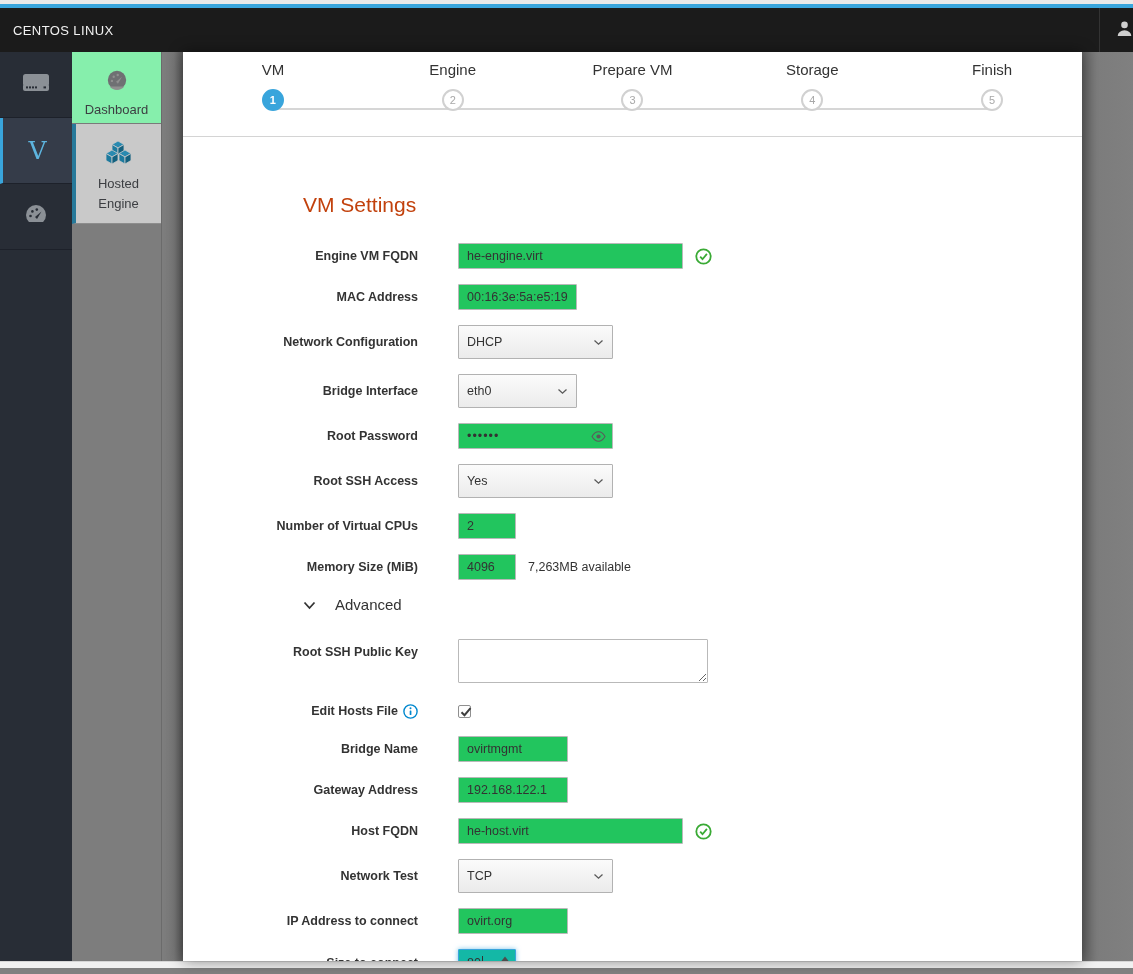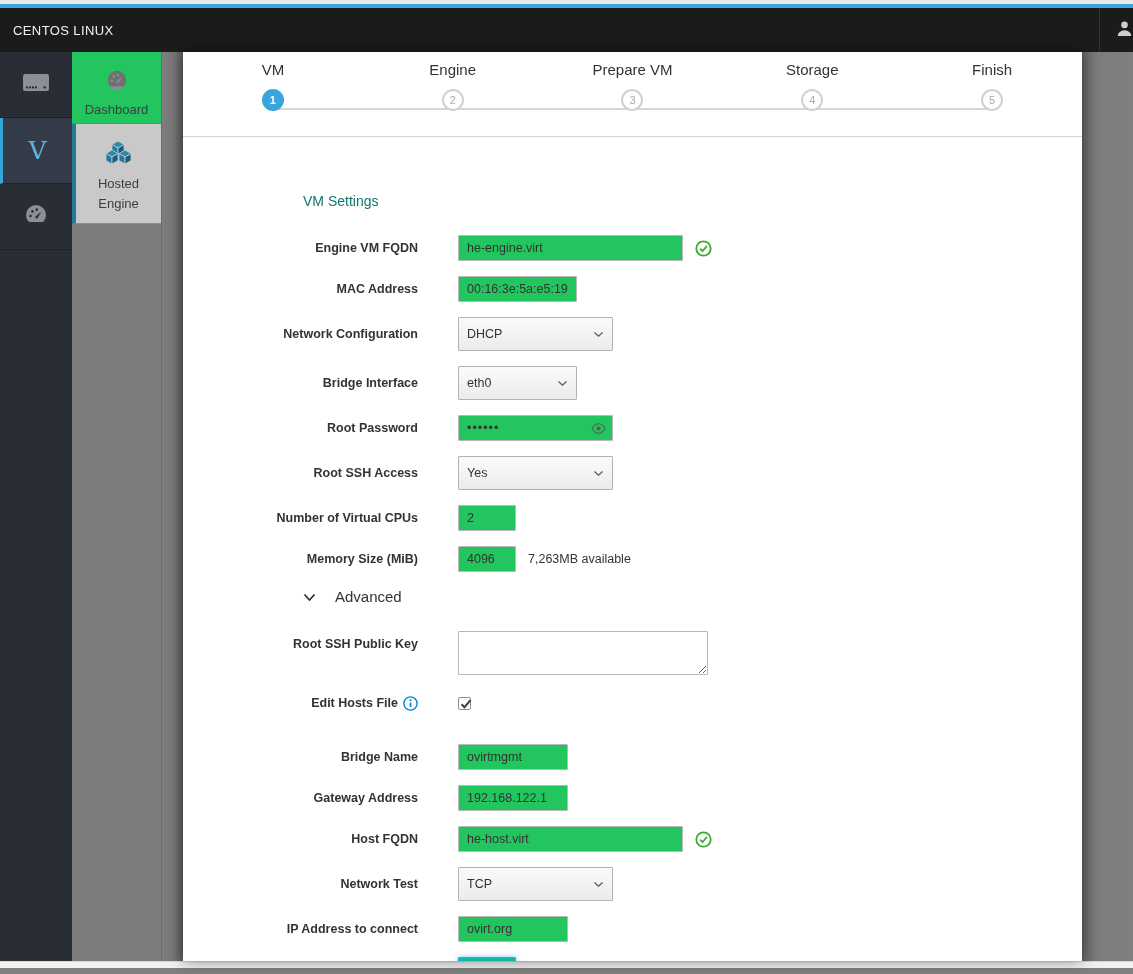--- a/index.html
+++ b/index.html
@@ -27,21 +27,21 @@
   .nav1-item.active { background:#353c49; border-left:3px solid #39a5dc; }
   .v-letter { font-family:"DejaVu Serif","Liberation Serif",serif; font-size:25px; color:#5db4de; }
   .nav1-fill { flex:1; }
 
   
   .nav2 { width:111px; background:#7d7d7d; position:relative; }
   .nav2-items { width:90px; height:100%; border-right:1px solid #6b6b6b; }
   .nav2-gutter { position:absolute; top:0; right:0; width:20px; height:100%;
     background:linear-gradient(to right,#7d7d7d 0%,#777 55%,#5e5e5e 100%); }
   .nav2-item { text-align:center; cursor:pointer; }
-  .nav2-item.dash { height:72px; background:#22c55e; border-bottom:1px solid #7a7a7a; padding-top:17px; }
+  .nav2-item.dash { height:72px; background:#86efac; border-bottom:1px solid #7a7a7a; padding-top:17px; }
   .nav2-item.he   { height:100px; background:#c9c9c9; border-left:4px solid #27799a;
                     border-bottom:1px solid #8d8d8d; padding-top:15px; }
   .nav2-label { font-size:13px; color:#3c3e42; margin-top:5px; line-height:20px; }
 
   
   .dialog { flex:1; background:#fff; z-index:2; box-shadow:0 0 14px rgba(0,0,0,.45);
     display:flex; flex-direction:column; }
   .overlay-right { width:51px; background:linear-gradient(to right,#666 0%,#7c7c7c 30%,#808080 100%); }
 
   
@@ -53,21 +53,21 @@
     border:2px solid #d1d1d1; color:#a8a8a8; font-size:11px; line-height:18px;
     display:inline-block; position:relative; z-index:2; }
   .step.active .step-dot { background:#39a5dc; border-color:#39a5dc; color:#fff; font-weight:bold; }
   .step::before, .step::after { content:""; position:absolute; top:47px; height:2px;
     background:#d6d6d6; width:50%; z-index:1; }
   .step::before { left:0; }  .step::after { right:0; }
   .step:first-child::before, .step:last-child::after { display:none; }
 
   
   .form-area { flex:1; overflow:hidden; }
-  .section-title { font-size:14px; color:#0f766e; margin:56px 0 26px 120px; }
+  .section-title { font-size:21px; color:#c2410c; margin:56px 0 26px 120px; }
   .adv-title { font-size:15px; color:#333; margin:16px 0 26px 120px;
     display:flex; align-items:center; gap:19px; cursor:pointer; }
   .row { display:flex; align-items:center; margin-bottom:15px; min-height:26px; }
   .row.top { align-items:flex-start; }
   .lbl { width:275px; text-align:right; padding-right:40px; font-size:12.5px;
     font-weight:bold; color:#333; line-height:26px;
     display:flex; justify-content:flex-end; align-items:center; gap:5px; }
   .row.top .lbl { line-height:26px;padding-left:28px; }
   .txt { height:26px; border:1px solid #b9b9b9; border-radius:1px; background:#22c55e;
     font-size:12.5px; color:#333; padding:0 8px; font-family:inherit; }
@@ -311,21 +311,21 @@
               <path d="M1.5 1.5 L6.5 7 L11.5 1.5" stroke="#333" stroke-width="1.8" fill="none"></path>
             </svg></span>
         <span>Advanced</span>
       </div>
 
       <div class="row top">
         <div class="lbl">Root SSH Public Key</div>
         <textarea class="area" style=""></textarea>
       </div>
 
-      <div class="row top" style="margin-bottom:28px">
+      <div class="row top" style="margin-bottom:12px">
         <div class="lbl">
           <span>Edit Hosts File</span>
           <span style="display:flex;align-items:center">
             <svg width="15" height="15" viewBox="0 0 15 15">
                 <circle cx="7.5" cy="7.5" r="6.6" fill="none" stroke="#0088ce" stroke-width="1.4"></circle>
                 <rect x="6.7" y="6.4" width="1.7" height="4.6" rx="0.5" fill="#0088ce"></rect>
                 <circle cx="7.5" cy="4.2" r="1" fill="#0088ce"></circle>
               </svg>
           </span>
         </div>

